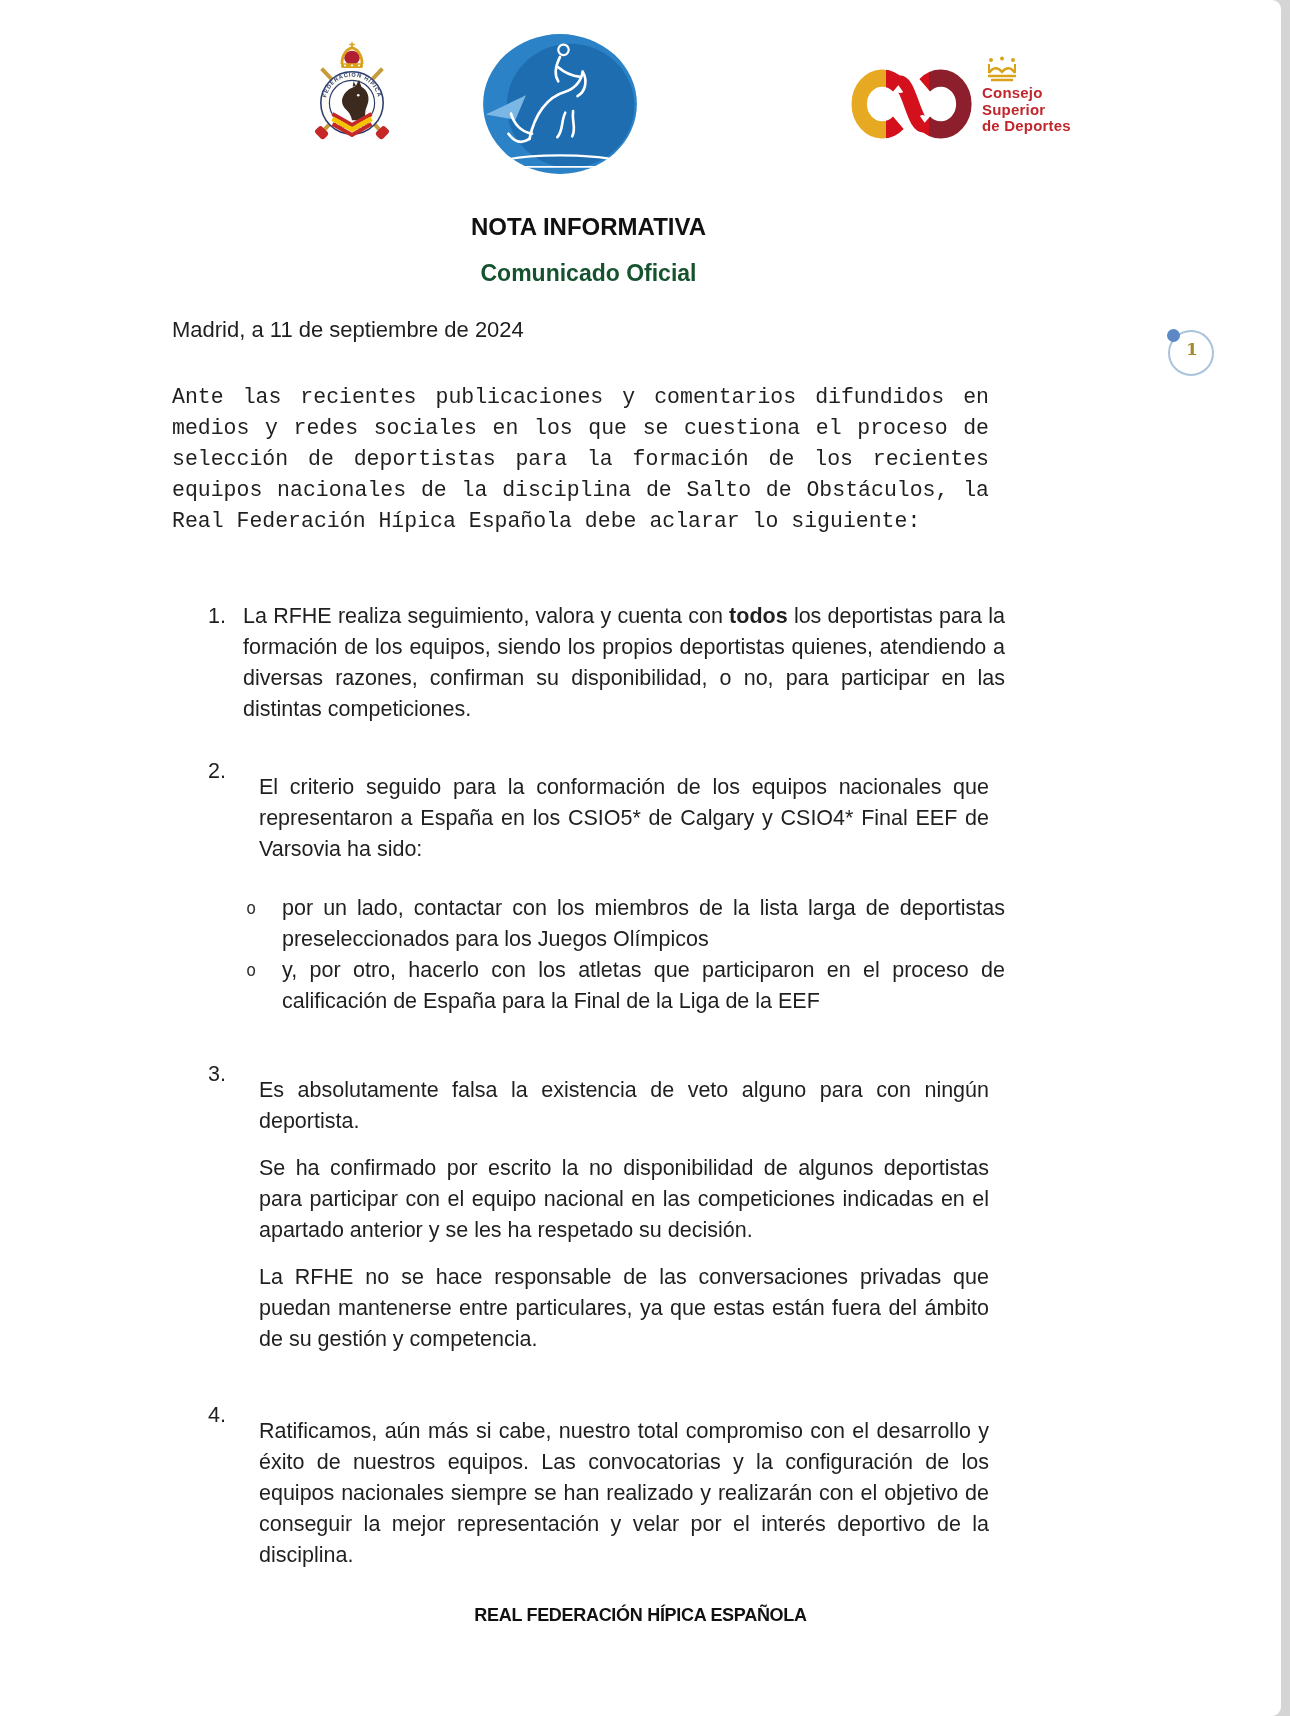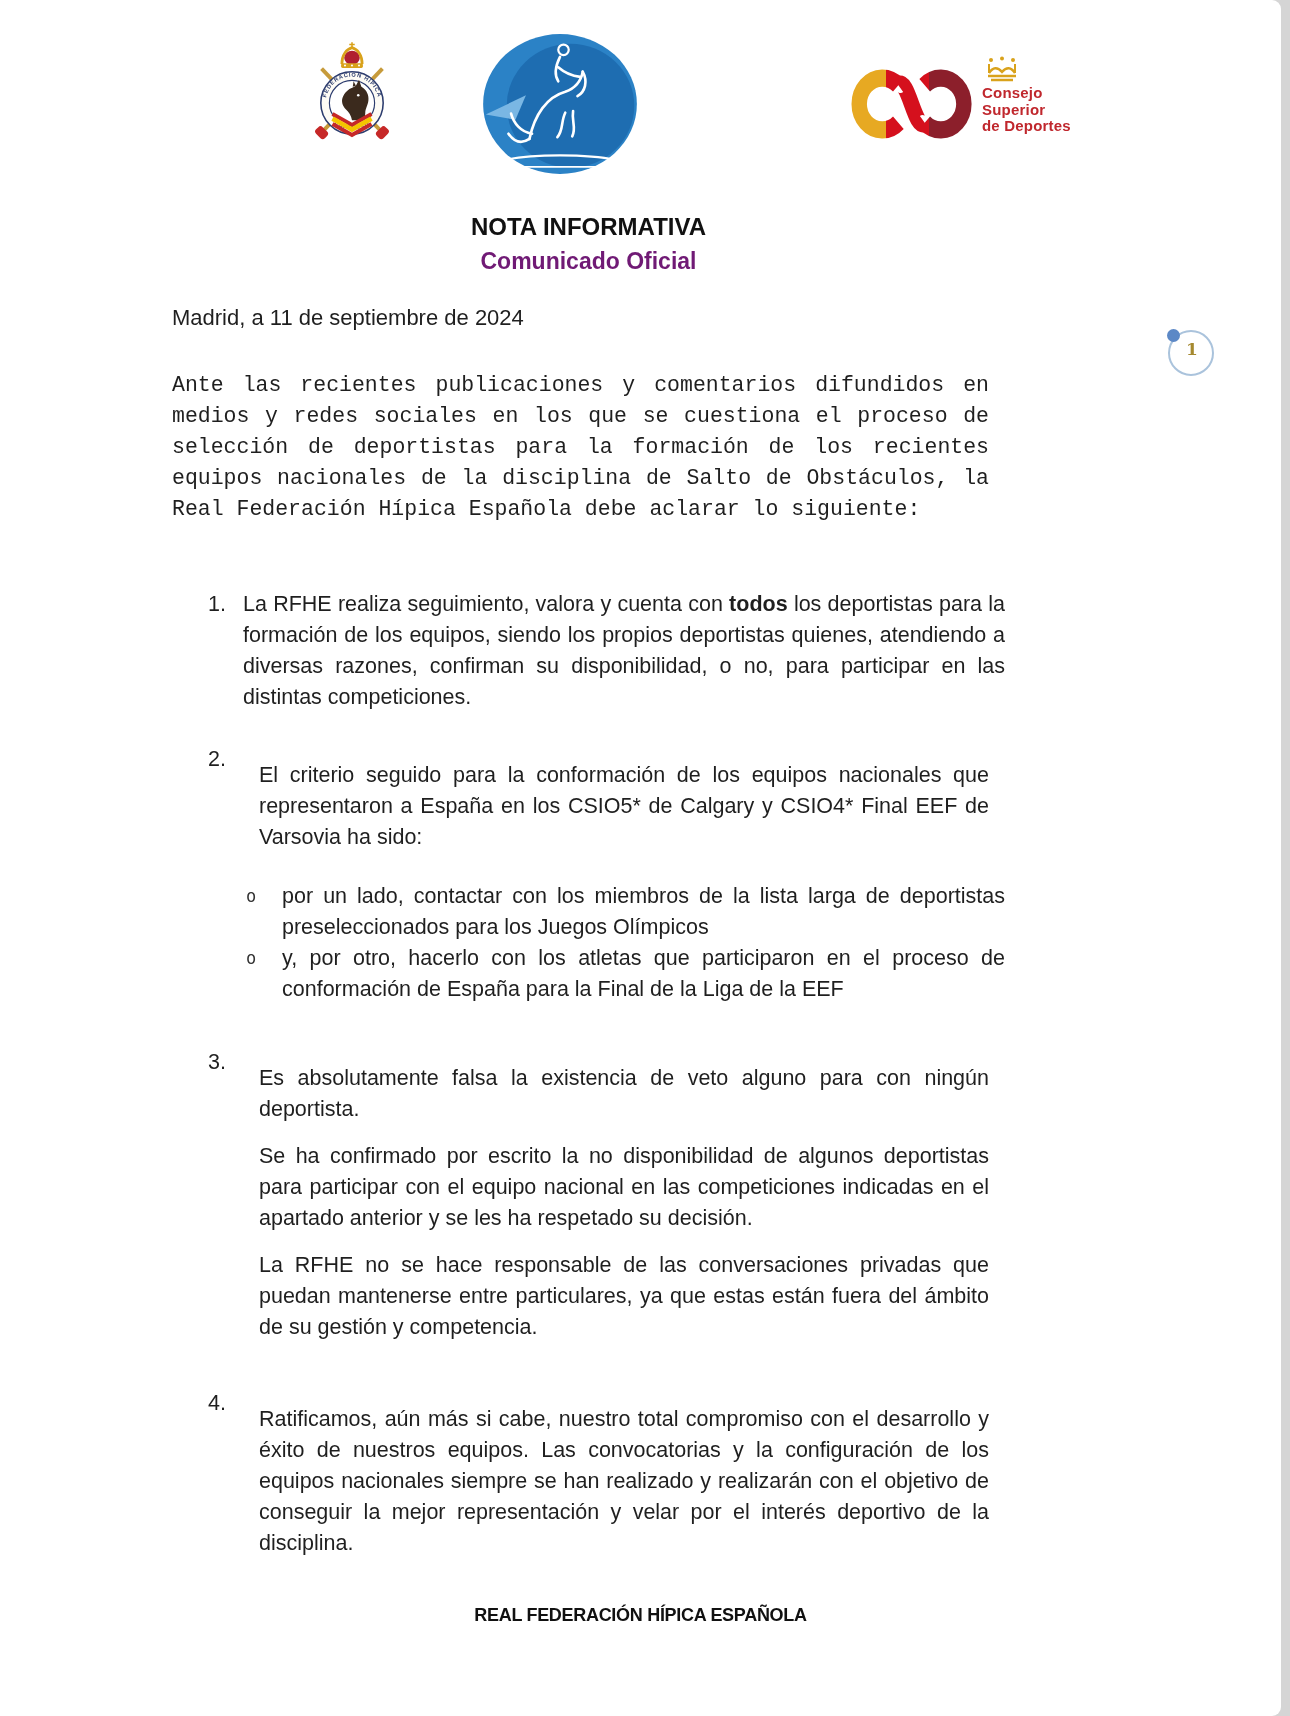--- a/index.html
+++ b/index.html
@@ -19,21 +19,21 @@
   .crest{left:306px;top:28px;}
   .bluelogo{left:477px;top:22px;}
   .csd{left:845px;top:56px;display:flex;align-items:flex-start;}
   .csd-mark{margin-top:12px;}
   .csd-right{margin-left:2px;display:flex;flex-direction:column;}
   .csd-crown{margin-left:2px;margin-bottom:3px;}
   .csd-text{font-weight:bold;font-size:15px;line-height:16.5px;color:#c0272d;letter-spacing:.2px;}
   
   .content{position:absolute;left:172px;top:0;width:833px;}
   .doc-title{margin:0;padding-top:212px;text-align:center;font-size:24px;line-height:30px;font-weight:bold;color:#111;}
-  .doc-subtitle{margin:4px;text-align:center;font-size:23px;line-height:30px;font-weight:bold;color:#701a75;}
+  .doc-subtitle{margin:16px;text-align:center;font-size:23px;line-height:30px;font-weight:bold;color:#14532d;}
   .dateline{margin:28px 0 0 0;text-align:left;font-size:22px;line-height:28px;}
   p.body, .li-body{font-size:21.5px;line-height:31px;text-align:justify;}
   .intro{margin:38px 16px 0 0;font-family:Liberation Mono, monospace;}
   .li{display:flex;padding-left:36px;}
   .li .num{width:35px;flex-shrink:0;font-size:21.5px;line-height:31px;}
   .li-body{flex:1;}
   .li-body p{margin:16px;}
   .li1{margin-top:64px;}
   .li2{margin-top:31px;}
   .bullets{margin-top:28px;}
@@ -185,21 +185,21 @@
       <span class="num">2.</span>
       <div class="li-body">
         <p>El criterio seguido para la conformación de los equipos nacionales que representaron a España en los CSIO5* de Calgary y CSIO4* Final EEF de Varsovia ha sido:</p>
         <div class="bullets">
           <div class="sub-bullet">
             <span class="marker">o</span>
             <div class="b-text">por un lado, contactar con los miembros de la lista larga de deportistas preseleccionados para los Juegos Olímpicos</div>
           </div>
           <div class="sub-bullet">
             <span class="marker">o</span>
-            <div class="b-text">y, por otro, hacerlo con los atletas que participaron en el proceso de conformación de España para la Final de la Liga de la EEF</div>
+            <div class="b-text">y, por otro, hacerlo con los atletas que participaron en el proceso de calificación de España para la Final de la Liga de la EEF</div>
           </div>
         </div>
       </div>
     </div>
 
     <div class="li li3">
       <span class="num">3.</span>
       <div class="li-body">
         <p>Es absolutamente falsa la existencia de veto alguno para con ningún deportista.</p>
         <p>Se ha confirmado por escrito la no disponibilidad de algunos deportistas para participar con el equipo nacional en las competiciones indicadas en el apartado anterior y se les ha respetado su decisión.</p>

